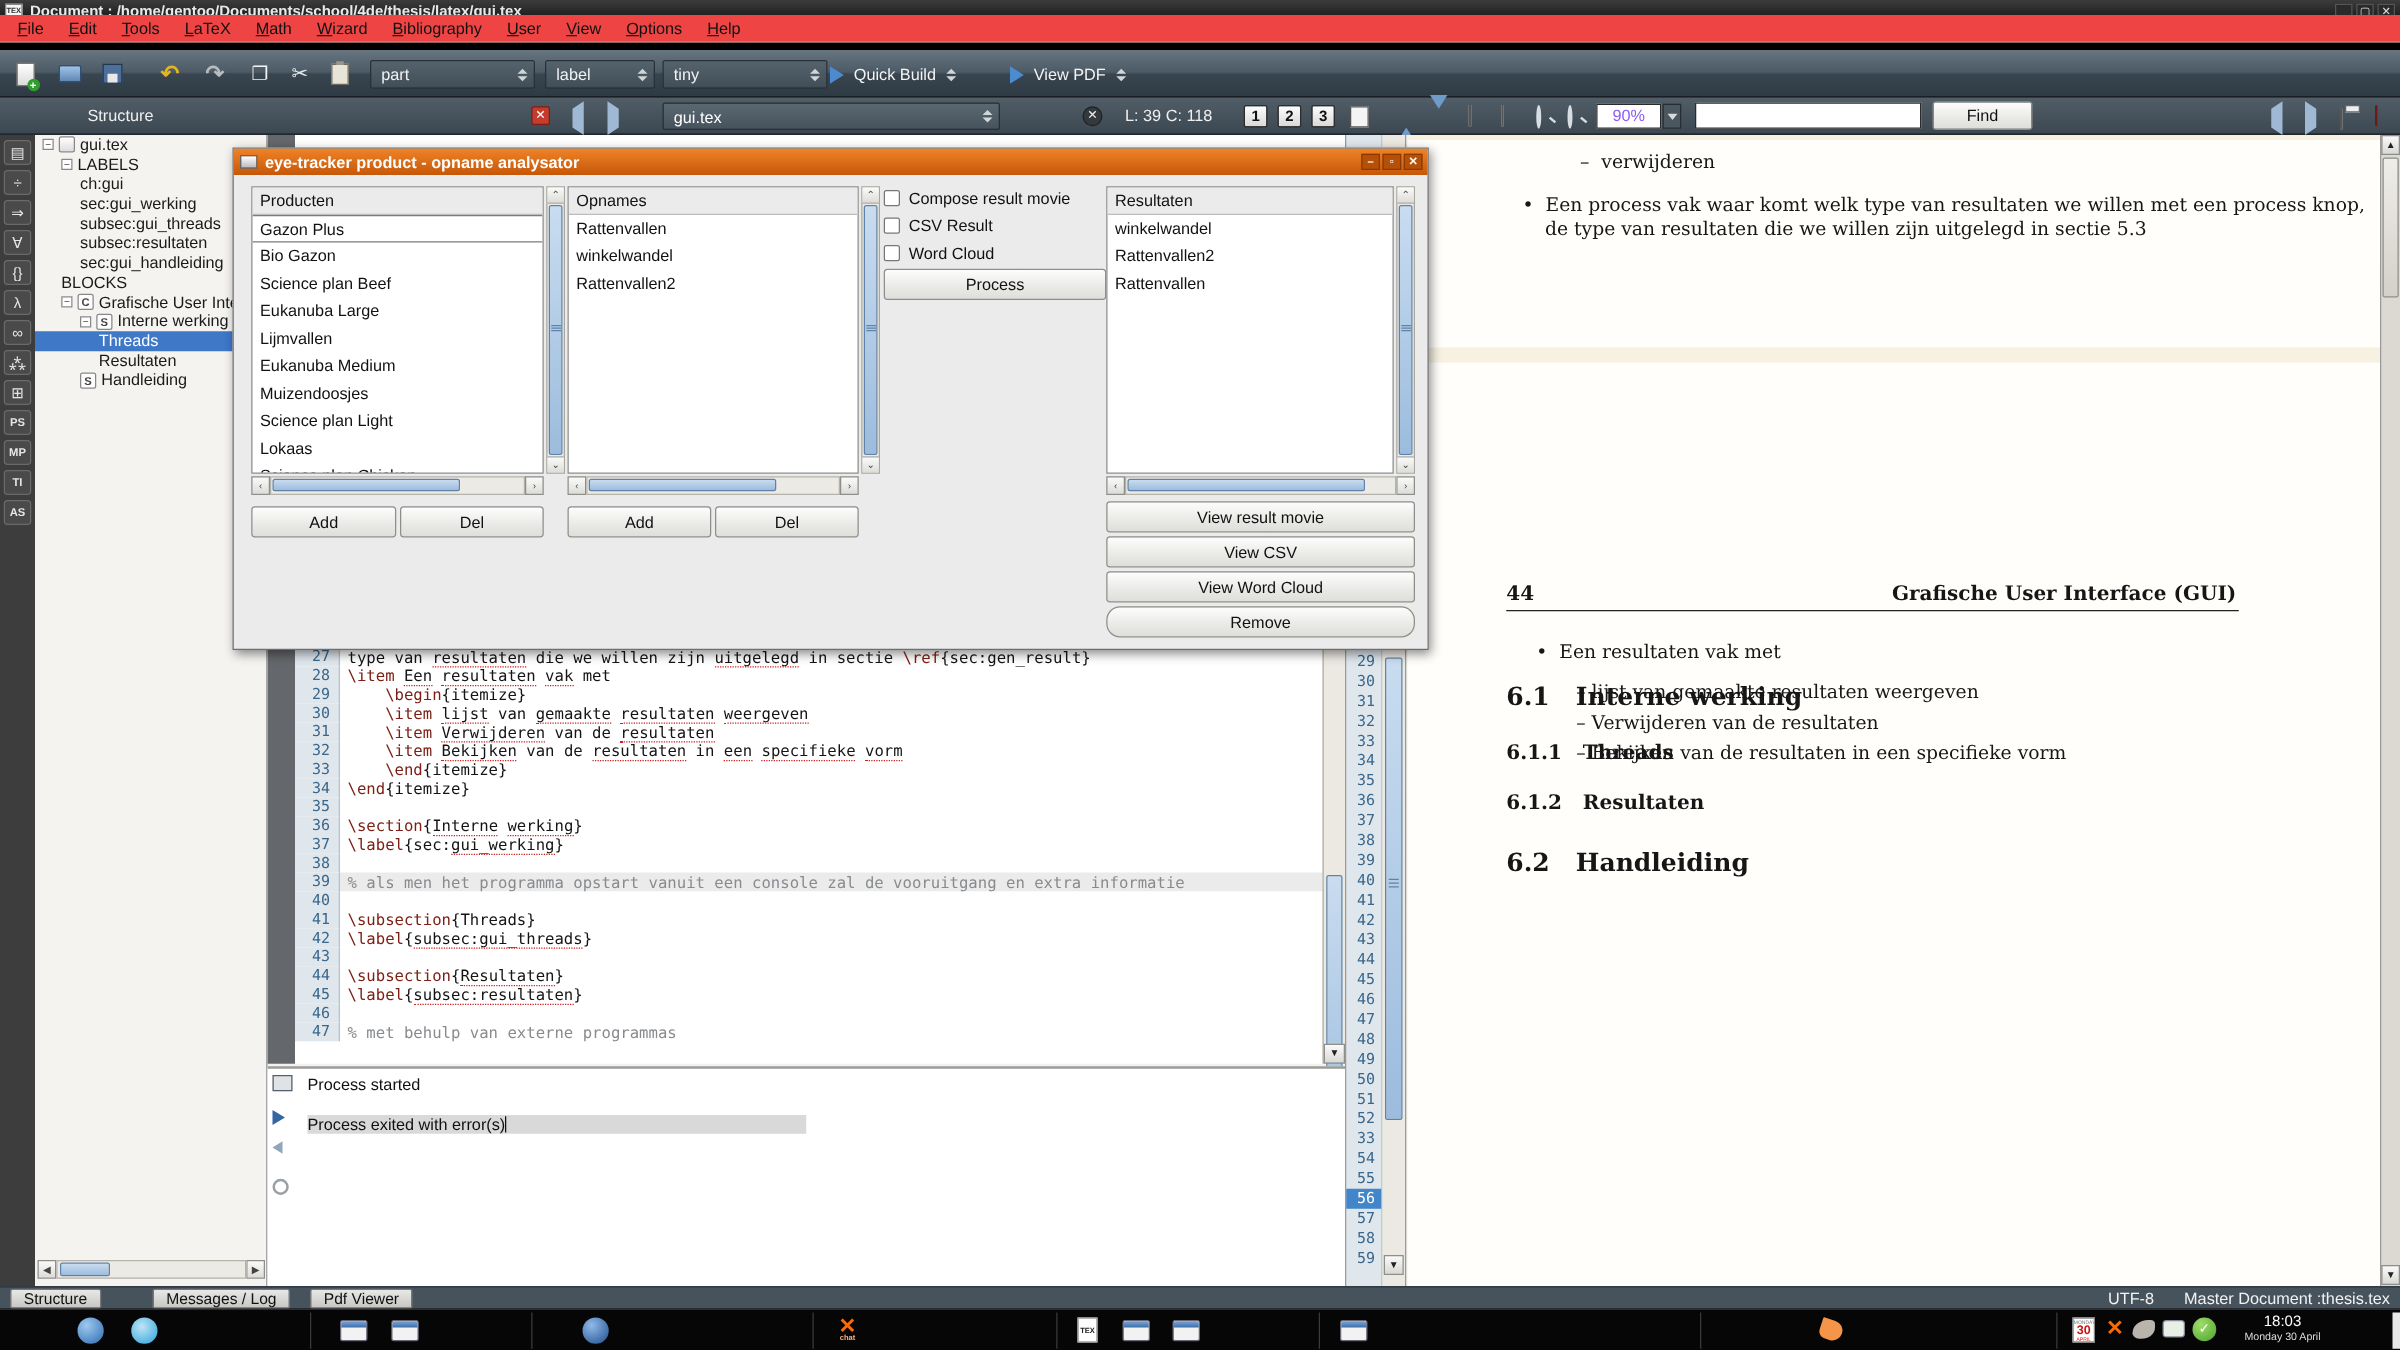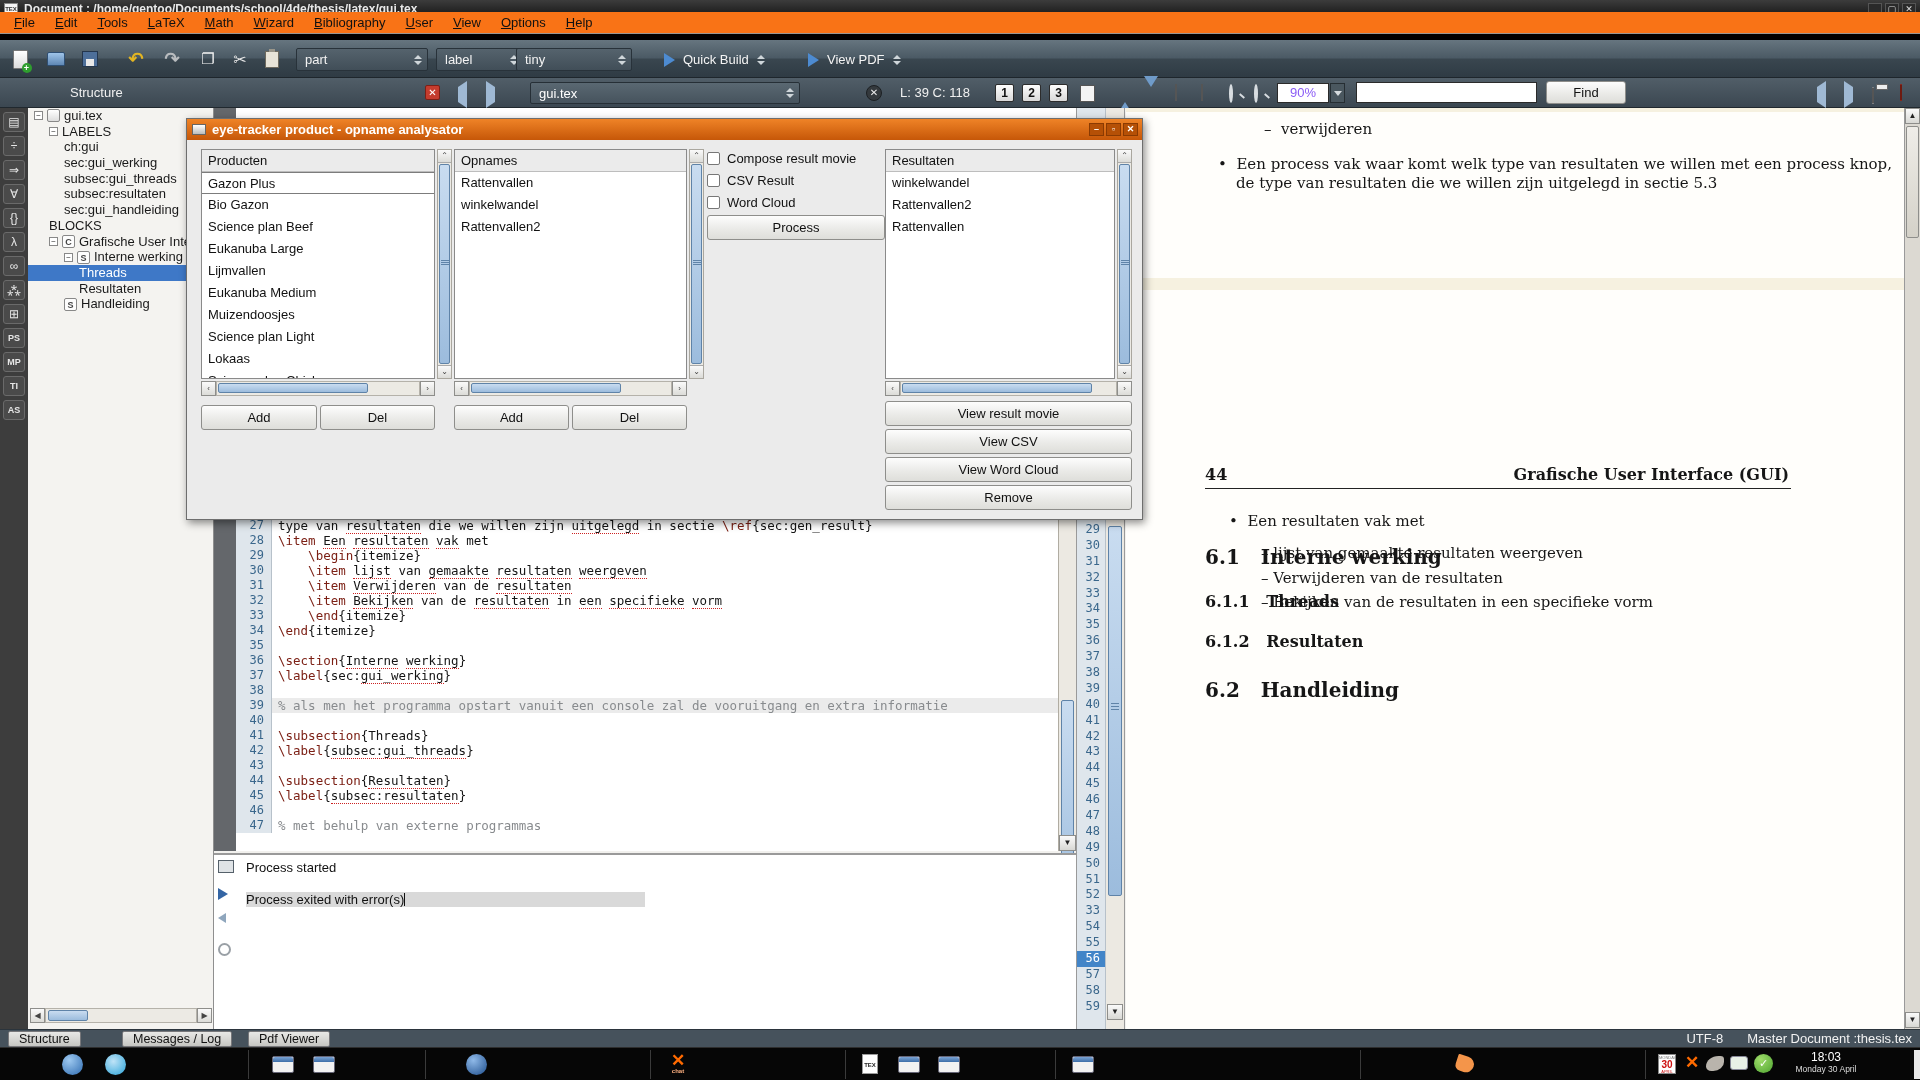--- a/index.html
+++ b/index.html
@@ -8,21 +8,21 @@
   .abs { position:absolute; }
 
   
   #titlebar { left:0; top:0; width:1920px; height:18px; background:linear-gradient(#3c3c3c,#141414); color:#e9e9e9; display:flex; align-items:center; }
   #titlebar .appicon { width:14px; height:13px; background:#f5f5f5; border:1px solid #888; margin:0 6px 0 4px; font-size:6px; color:#333; text-align:center; line-height:11px; font-weight:bold; }
   #titlebar .wtitle { font-weight:bold; font-size:12px; }
   #titlebar .winbtns { margin-left:auto; display:flex; gap:3px; padding-right:4px; }
   #titlebar .winbtns span { width:14px; height:13px; background:#2a2a2a; border:1px solid #555; color:#ddd; font-size:9px; line-height:11px; text-align:center; }
 
   
-  #menubar { left:0; top:12px; width:1920px; height:22px; background:#f97316; border-bottom:1px solid #9a9793; display:flex; align-items:flex-start; padding-left:4px; }
+  #menubar { left:0; top:12px; width:1920px; height:22px; background:#ef4444; border-bottom:1px solid #9a9793; display:flex; align-items:flex-start; padding-left:4px; }
   .menu-item { padding:0 10px; line-height:21px; color:#111; }
   .menu-item::first-letter { text-decoration:underline; }
 
   
   #toolbar { left:0; top:40px; width:1920px; height:38px; background:linear-gradient(#66757f, #4b5a65 48%, #39464f 52%, #2f3b44); border-bottom:1px solid #1e262c; }
   .tbico { position:absolute; top:8px; width:24px; height:22px; display:flex; align-items:center; justify-content:center; }
   .g-doc { width:15px; height:19px; background:linear-gradient(#fff,#dcdcdc); border:1px solid #777; border-radius:1px; position:relative; }
   .g-doc.plus::after { content:"+"; position:absolute; right:-5px; bottom:-5px; width:10px; height:10px; background:#2f9e2f; border-radius:50%; color:#fff; font-size:9px; line-height:10px; text-align:center; font-weight:bold; }
   .g-open { width:18px; height:14px; background:linear-gradient(#9fc4e8,#5f88b5); border:1px solid #2f4f73; border-radius:2px 2px 1px 1px; }
   .g-save { width:16px; height:16px; background:#4d6f9a; border:1px solid #24364d; position:relative; }
@@ -234,21 +234,21 @@
         <i class="dn"></i>
       </span>
   </div>
   <div class="tb-combo" style="left:436px;width:88px">
     <span>label</span>
     <span class="spin">
         <i class="up"></i>
         <i class="dn"></i>
       </span>
   </div>
-  <div class="tb-combo" style="left:516px;width:116px">
+  <div class="tb-combo" style="left:530px;width:132px">
     <span>tiny</span>
     <span class="spin">
         <i class="up"></i>
         <i class="dn"></i>
       </span>
   </div>
 
   <div class="tb-action" style="left:664px">
     <span class="blue-arrow"></span>
     <span>Quick Build</span>
@@ -603,21 +603,21 @@
     <span class="sb-btn">‹</span>
     <span class="sb-track">
         <span class="sb-thumb" style="left:1px;top:1px;height:10px;width:190px"></span>
       </span>
     <span class="sb-btn">›</span>
   </div>
   <div id="dlg-result-buttons">
       <span class="gtkbtn dbtn" style="left: 698px; top: 282px; width: 247px;">View result movie</span>
       <span class="gtkbtn dbtn" style="left: 698px; top: 310px; width: 247px;">View CSV</span>
       <span class="gtkbtn dbtn" style="left: 698px; top: 338px; width: 247px;">View Word Cloud</span>
-      <span class="gtkbtn dbtn" style="left: 698px; top: 366px; width: 247px;">Remove</span>
+      <span class="gtkbtn dbtn" style="left: 698px; top: 366px; width: 247px; border-radius: 11px;">Remove</span>
     </div>
 </div>
 
 <div id="statusbar" class="abs">
   <div id="sb-tabs">
       <span class="stab" style="left: 8px;">Structure</span>
       <span class="stab" style="left: 122px;">Messages / Log</span>
       <span class="stab" style="left: 248px;">Pdf Viewer</span>
       <span class="stab active" style="left: 361px;">Source Viewer</span>
     </div>

